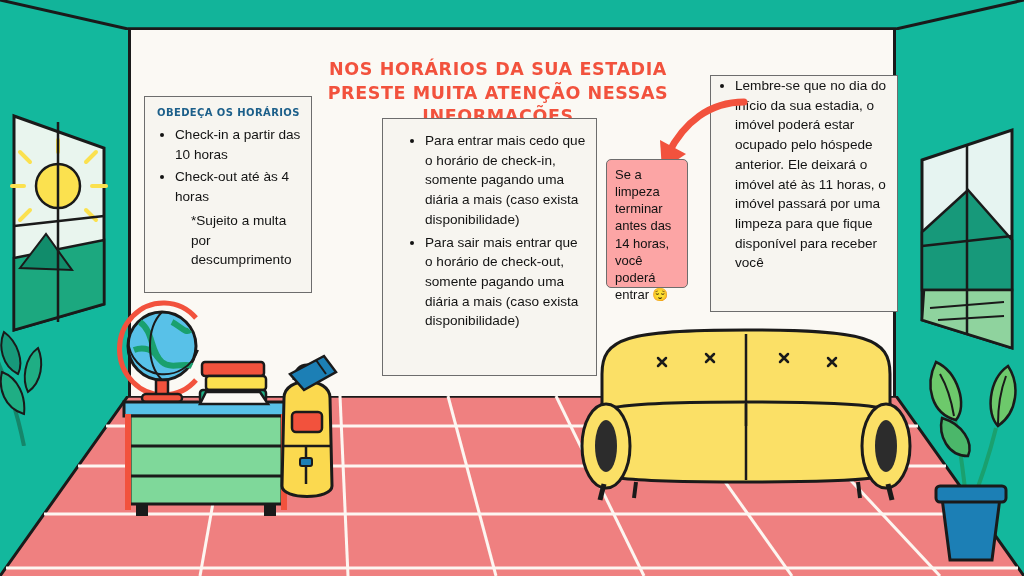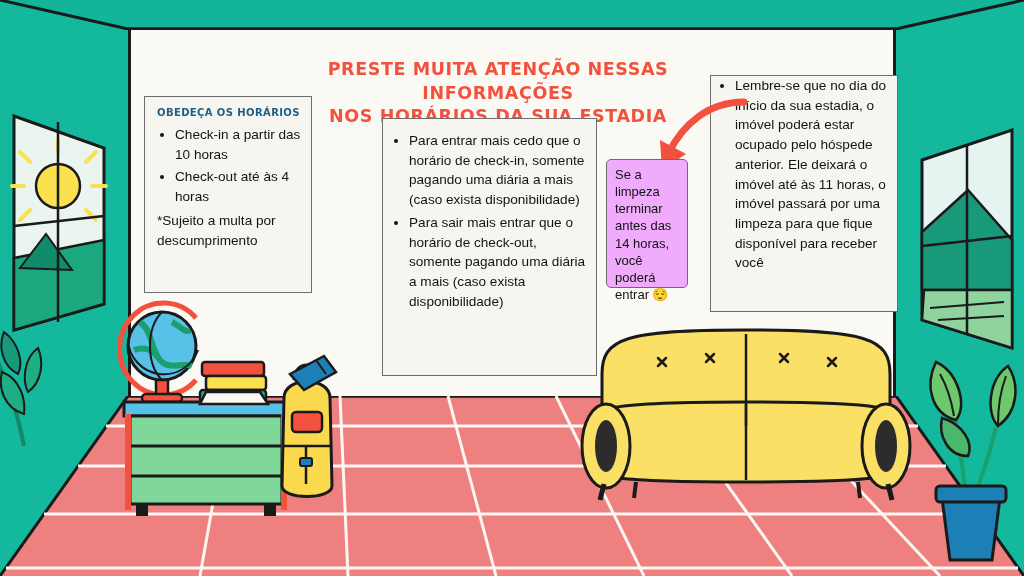--- a/index.html
+++ b/index.html
@@ -128,48 +128,50 @@
     font-size: 13.6px;
     line-height: 1.45;
     color: #131313;
     margin-bottom: 3px;
   }
   .note {
     font-size: 13.6px;
     line-height: 1.45;
     color: #131313;
     margin-top: 4px;
+    margin-left: 34px;
   }
 
   .panel-rules {
     left: 382px; top: 118px;
     width: 215px; height: 258px;
     padding: 12px 10px 10px 8px;
   }
   .panel-rules li {
     font-size: 13.6px;
     line-height: 1.42;
     margin-bottom: 7px;
+    margin-left: 16px;
   }
 
   .panel-note {
     left: 710px; top: 75px;
     width: 188px; height: 237px;
     padding: 0 8px 10px 6px;
   }
   .panel-note li {
     font-size: 13.6px;
     line-height: 1.45;
   }
 
   .callout {
     position: absolute;
     left: 606px; top: 159px;
     width: 82px; height: 129px;
-    background: #f0abfc;
+    background: #fca5a5;
     border: 1.4px solid #6d6d6d;
     border-radius: 5px;
     box-sizing: border-box;
     padding: 6px 6px 4px 8px;
     font-size: 13px;
     line-height: 1.32;
     color: #121212;
   }
   .arrow-svg {
     position: absolute;
@@ -332,22 +334,22 @@
       <path d="M82,28 C76,44 74,62 74,76" fill="none" stroke="#1a1a1a" stroke-width="2"></path>
       <path d="M44,108 C24,108 14,88 18,70 C38,76 50,94 44,108 Z" fill="#4bb76a" stroke="#1a1a1a" stroke-width="2.5"></path>
 
       <path d="M18,150 L76,150 L68,212 L26,212 Z" fill="#1c7fb5" stroke="#1a1a1a" stroke-width="3"></path>
       <rect x="12" y="138" width="70" height="16" rx="4" fill="#1c7fb5" stroke="#1a1a1a" stroke-width="3"></rect>
     </svg>
 
   </div>
 
   <div class="title">
+    <div>nos horários da sua estadia</div>
     <div>Preste muita atenção nessas informações</div>
-    <div>nos horários da sua estadia</div>
   </div>
 
   <div class="panel panel-schedule">
     <div class="panel-heading">Obedeça os horários</div>
     <ul class="bul">
       <li>Check-in a partir das 10 horas</li>
       <li>Check-out até às 4 horas</li>
     </ul>
     <div class="note">*Sujeito a multa por descumprimento</div>
   </div>

